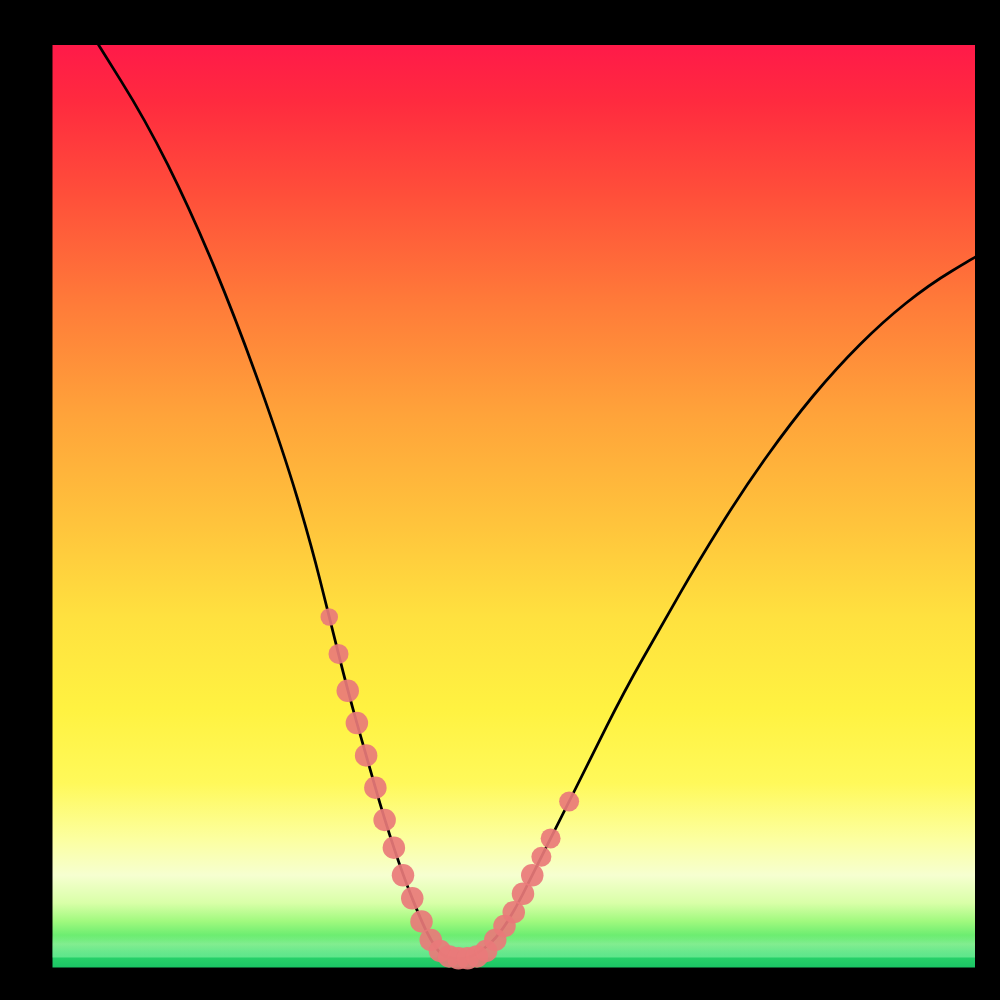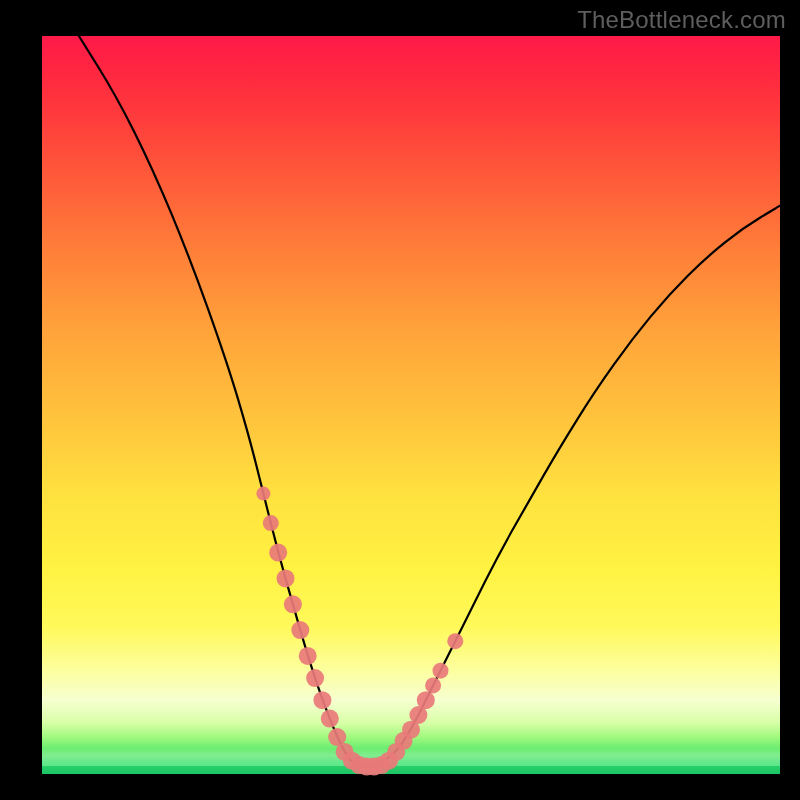--- a/index.html
+++ b/index.html
@@ -77,21 +77,20 @@
     top: 0;
     width: 738px;
     height: 738px;
     overflow: visible;
   }
 </style>
 </head>
 <body>
 
 <div class="frame">
-  <div class="watermark">TheBottleneck.com</div>
 
   <div class="plot-area">
     <div class="mint-band"></div>
     <svg class="curve" viewBox="0 0 738 738" preserveAspectRatio="none">
       <path id="curve-path" fill="none" stroke="#000000" stroke-width="2.2" stroke-linecap="round" stroke-linejoin="round" d="M 36.9 0.0 Q 36.9 0.0 55.3 29.5 Q 73.8 59.0 92.3 95.9 Q 110.7 132.8 129.2 177.1 Q 147.6 221.4 166.1 273.1 Q 184.5 324.7 195.6 361.6 Q 206.6 398.5 214.0 428.0 Q 221.4 457.6 228.8 487.1 Q 236.2 516.6 243.5 542.4 Q 250.9 568.3 258.3 594.1 Q 265.7 619.9 273.1 642.1 Q 280.4 664.2 287.8 682.7 Q 295.2 701.1 298.9 708.5 Q 302.6 715.9 306.3 721.4 Q 310.0 726.9 313.6 728.8 Q 317.3 730.6 321.0 730.6 Q 324.7 730.6 328.4 730.6 Q 332.1 730.6 335.8 728.8 Q 339.5 726.9 346.9 721.4 Q 354.2 715.9 361.6 704.8 Q 369.0 693.7 376.4 679.0 Q 383.8 664.2 394.8 642.1 Q 405.9 619.9 417.0 597.8 Q 428.0 575.6 442.8 546.1 Q 457.6 516.6 472.3 490.8 Q 487.1 464.9 501.8 439.1 Q 516.6 413.3 535.0 383.8 Q 553.5 354.2 572.0 328.4 Q 590.4 302.6 608.8 280.4 Q 627.3 258.3 645.8 239.8 Q 664.2 221.4 682.7 206.6 Q 701.1 191.9 719.5 180.8 T 738.0 169.7"></path>
       <g id="marker-group">
           <circle cx="221.4" cy="457.6" r="7" fill="#e97a7a" fill-opacity="0.92"></circle>
           <circle cx="228.8" cy="487.1" r="8" fill="#e97a7a" fill-opacity="0.92"></circle>
           <circle cx="236.2" cy="516.6" r="9" fill="#e97a7a" fill-opacity="0.92"></circle>
           <circle cx="243.5" cy="542.4" r="9" fill="#e97a7a" fill-opacity="0.92"></circle>

